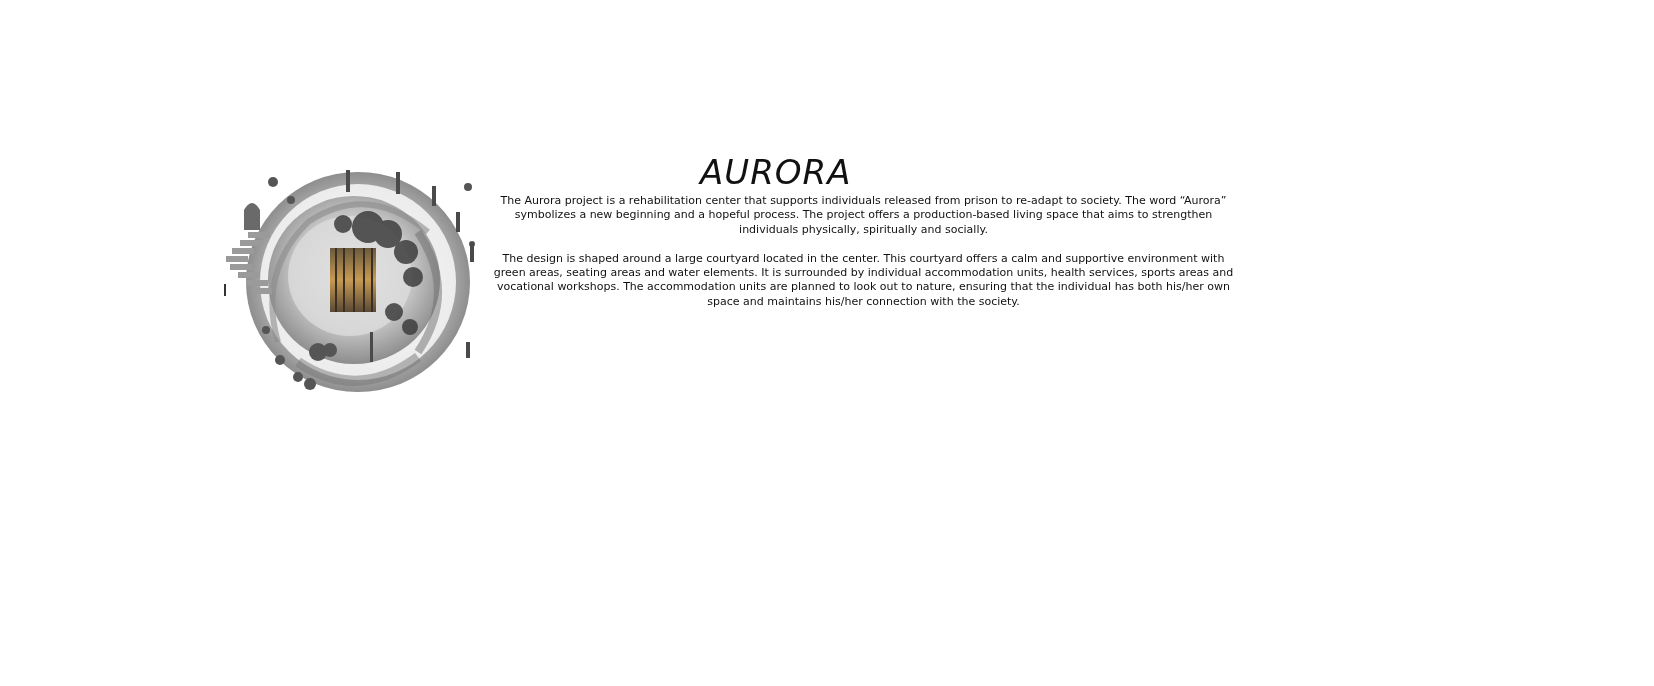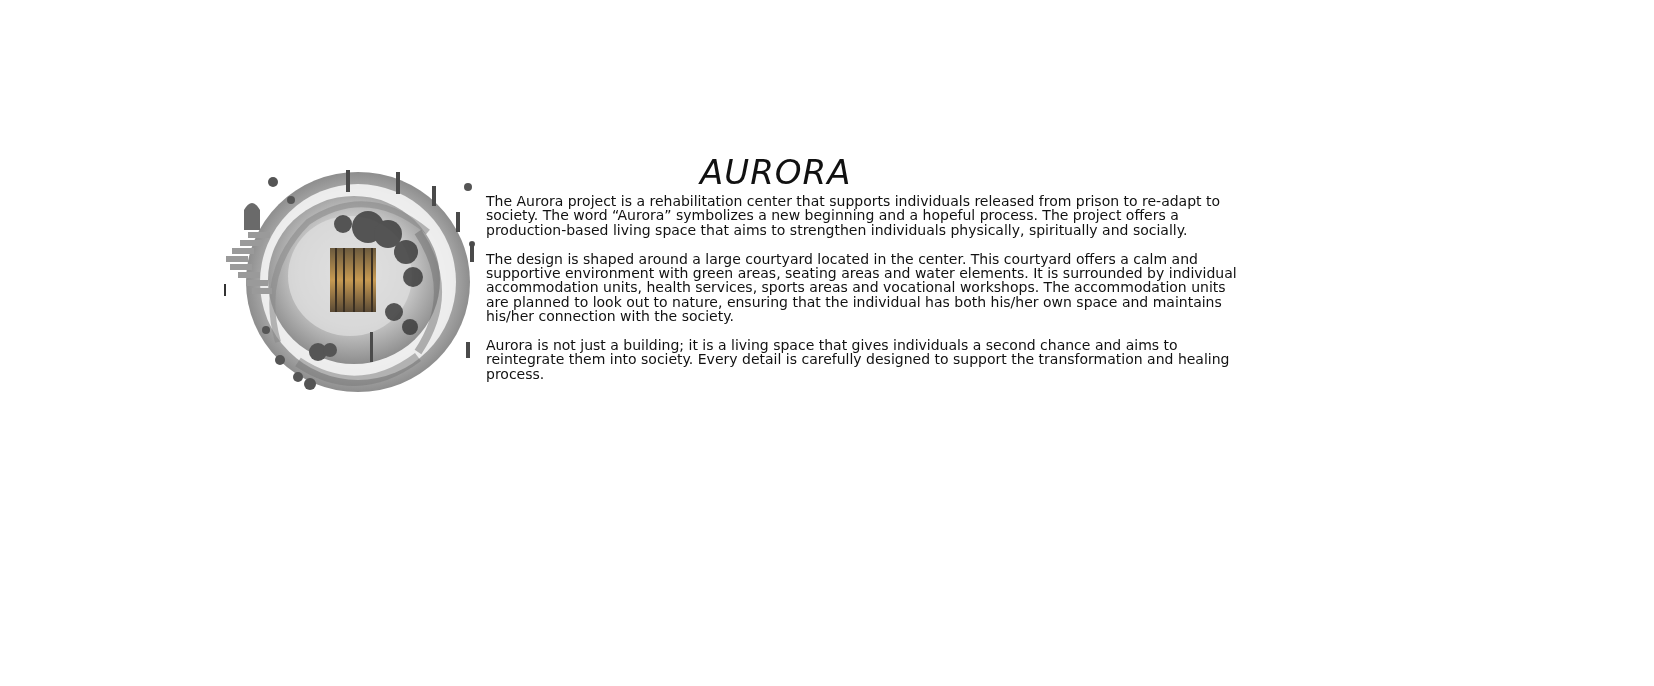--- a/index.html
+++ b/index.html
@@ -15,20 +15,21 @@
       font-family: "Liberation Sans", "DejaVu Sans", sans-serif;
       color: #000000;
     }
     .page {
       position: absolute;
       left: 0;
       top: 0;
       width: 1506px;
       height: 686px;
       background: #ffffff;
+      text-align: center;
     }
     .illustration {
       position: absolute;
       left: 218px;
       top: 152px;
       width: 262px;
       height: 258px;
     }
     .title {
       position: absolute;
@@ -42,21 +43,21 @@
       color: #111111;
       margin: 0;
       font-weight: normal;
     }
     .body-text {
       position: absolute;
       left: 486px;
       top: 194px;
       width: 755px;
       font-family: "DejaVu Sans", sans-serif;
-      font-size: 14px;
+      font-size: 11px;
       line-height: 14.4px;
       color: #111111;
     }
     .body-text p {
       margin: 0 0 14.4px 0;
     }
   </style>
 </head>
 <body>
 
@@ -144,16 +145,15 @@
       <rect x="34" y="136" width="20" height="6"></rect>
     </g>
     <rect x="6" y="132" width="2" height="12" fill="#333"></rect>
   </svg>
 
   <h1 class="title">AURORA</h1>
 
   <div class="body-text">
     <p>The Aurora project is a rehabilitation center that supports individuals released from prison to re-adapt to society. The word “Aurora” symbolizes a new beginning and a hopeful process. The project offers a production-based living space that aims to strengthen individuals physically, spiritually and socially.</p>
     <p>The design is shaped around a large courtyard located in the center. This courtyard offers a calm and supportive environment with green areas, seating areas and water elements. It is surrounded by individual accommodation units, health services, sports areas and vocational workshops. The accommodation units are planned to look out to nature, ensuring that the individual has both his/her own space and maintains his/her connection with the society.</p>
-    <p>Aurora is not just a building; it is a living space that gives individuals a second chance and aims to reintegrate them into society. Every detail is carefully designed to support the transformation and healing process.</p>
   </div>
 
 </div>
 
 </body></html>

